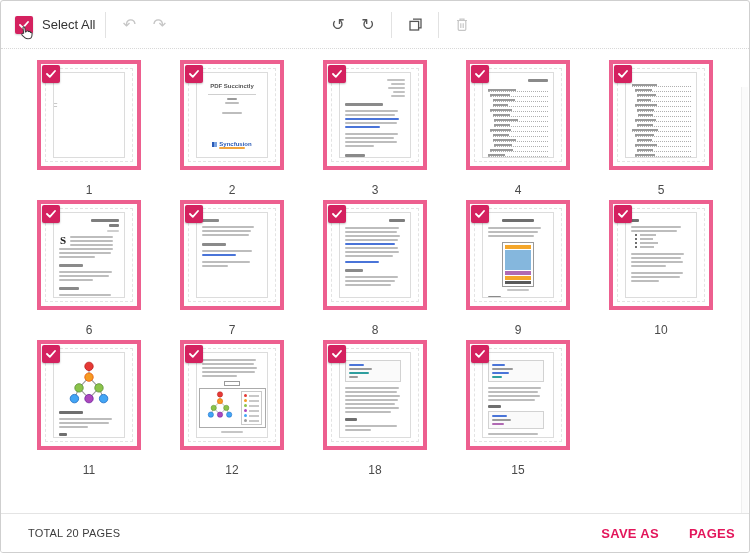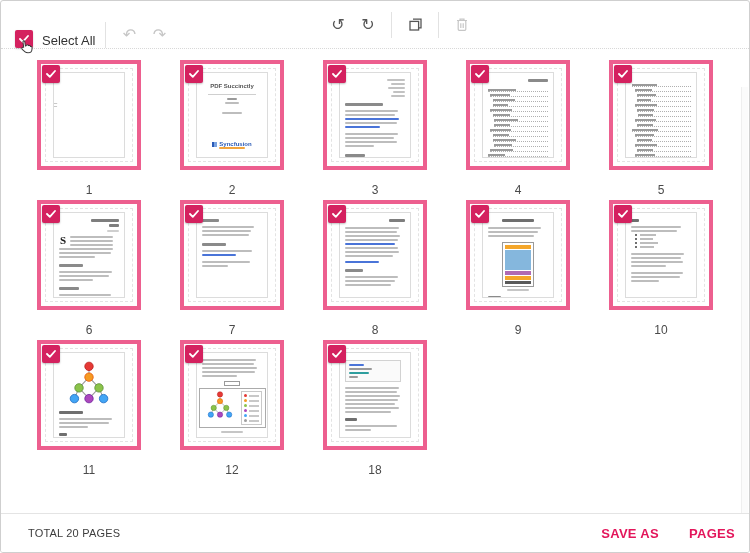--- a/index.html
+++ b/index.html
@@ -8,21 +8,21 @@
 
   .dialog{position:relative;width:750px;height:553px;border:1px solid #cfcfcf;border-radius:3px;background:#fff;overflow:hidden;display:flex;flex-direction:column;}
 
   
   .hdr{height:35px;border-bottom:1px solid #e4e4e4;display:flex;align-items:center;padding:0 14px 0 27px;flex:none;}
   .hdr .title{font-size:15px;font-weight:500;color:#333;}
   .hdr .close{margin-left:auto;font-size:19px;color:#414141;line-height:1;padding:2px 4px;}
 
   
   .tb{position:relative;height:48px;border-bottom:1px dotted #d8d8d8;flex:none;}
-  .tb-left{position:absolute;left:14px;top:0;height:100%;display:flex;align-items:flex-end;}
+  .tb-left{position:absolute;left:14px;top:0;height:100%;display:flex;align-items:center;}
   .tb-mid{position:absolute;left:324px;top:0;height:100%;display:flex;align-items:center;}
   .tb-right{position:absolute;right:11px;top:0;height:100%;display:flex;align-items:center;gap:6px;}
   .tb-lbl{font-size:13px;color:#333;margin-left:9px;}
   .sep{width:1px;height:26px;background:#e2e2e2;margin:0 10px;display:inline-block;}
   .tbtn{width:26px;height:26px;display:flex;align-items:center;justify-content:center;flex:none;}
   .g{font-family:"DejaVu Sans",sans-serif;font-size:16px;line-height:1;color:#565656;}
   .dis .g{color:#c6c6c6;}
   .imp-lbl{font-size:13px;color:#333;}
 
   
@@ -619,20 +619,53 @@
             </span>
           </span>
     <span class="cb" data-interactable="true">
             <svg width="10" height="8" viewBox="0 0 10 8" data-interactable="false">
               <path d="M1 4 L3.8 6.8 L9 1" fill="none" stroke="#fff" stroke-width="1.8" stroke-linecap="round" stroke-linejoin="round"></path>
             </svg>
           </span>
   </div>
   <div class="num" data-interactable="false">18</div>
 </div>
+      <div class="cell" data-interactable="false">
+  <div class="thumb" data-interactable="true">
+    <span class="thumb-in" data-interactable="false">
+            <span class="sheet">
+              <span class="pg">
+                <span class="cd" style="width:94%">
+                  <i class="l" style="width:26%;background:#4a74d8;margin-bottom:2px"></i>
+                  <i class="l" style="width:44%;background:#9a9a9a;margin-bottom:2px"></i>
+                  <i class="l" style="width:36%;background:#4a74d8;margin-bottom:2px"></i>
+                  <i class="l" style="width:20%;background:#2e9e9e;margin-bottom:2px"></i>
+                </span>
+                <i class="l" style="width:88%;margin-top:2px"></i>
+                <i class="l" style="width:84%"></i>
+                <i class="l" style="width:86%"></i>
+                <i class="l" style="width:78%"></i>
+                <i class="l" style="width:22%;background:#6f6f6f;height:3px;margin-top:2px"></i>
+                <span class="cd" style="width:94%">
+                  <i class="l" style="width:30%;background:#4a74d8;margin-bottom:2px"></i>
+                  <i class="l" style="width:40%;background:#9a9a9a;margin-bottom:2px"></i>
+                  <i class="l" style="width:24%;background:#b06ab3;margin-bottom:2px"></i>
+                </span>
+                <i class="l" style="width:84%;margin-top:1px"></i>
+              </span>
+            </span>
+          </span>
+    <span class="cb" data-interactable="true">
+            <svg width="10" height="8" viewBox="0 0 10 8" data-interactable="false">
+              <path d="M1 4 L3.8 6.8 L9 1" fill="none" stroke="#fff" stroke-width="1.8" stroke-linecap="round" stroke-linejoin="round"></path>
+            </svg>
+          </span>
+  </div>
+  <div class="num" data-interactable="false">15</div>
+</div>
     </div>
 
   <div class="ftr" data-interactable="false">
     <span class="total" data-interactable="false">TOTAL 20 PAGES</span>
     <span class="fbtns">
       <span class="fbtn" data-interactable="true">SAVE AS</span>
       <span class="fbtn" data-interactable="true">PAGES</span>
     </span>
   </div>
 

